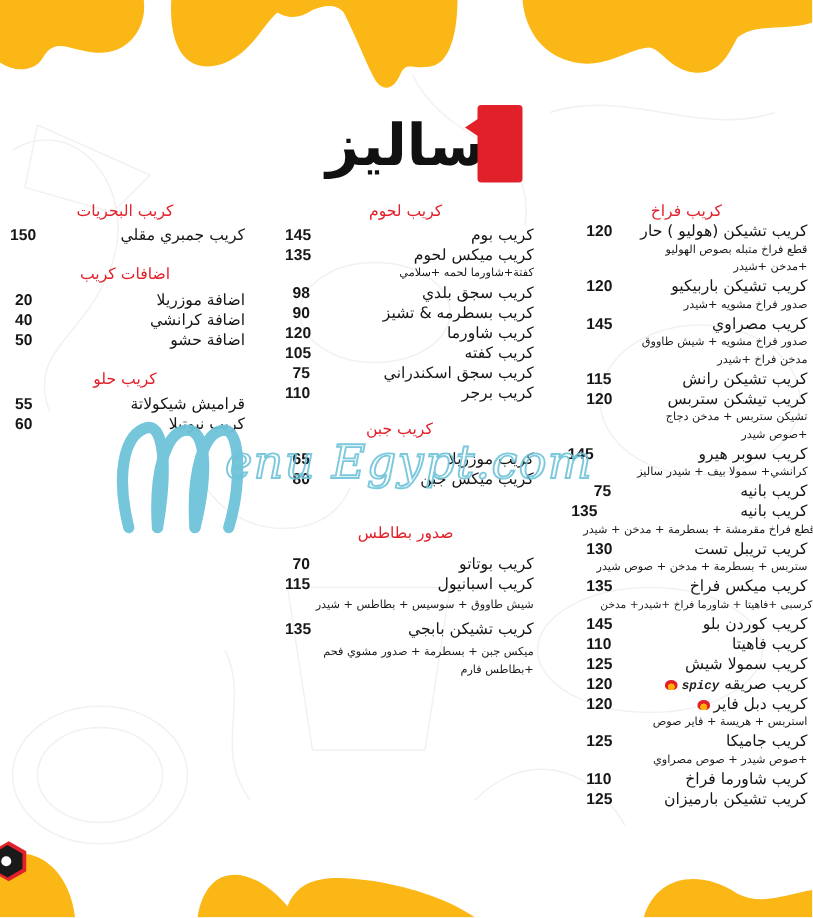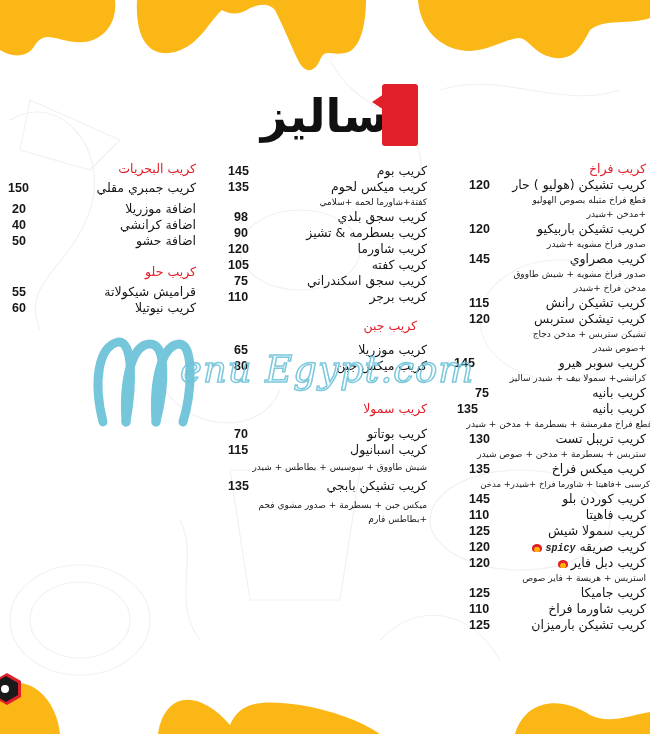--- a/index.html
+++ b/index.html
@@ -12,21 +12,21 @@
     .logo { position: absolute; left: 258px; top: 84px; width: 162px; height: 64px; z-index: 3; }
     .logo-text { position: absolute; left: 0; top: 6px; font-family: "DejaVu Sans", sans-serif; font-weight: bold; font-size: 46px; line-height: 52px; color: #111; direction: rtl; width: 130px; text-align: right; letter-spacing: -1px; }
     .logo-one { position: absolute; left: 124px; top: 0; width: 36px; height: 62px; background: #e2202a; border-radius: 3px 3px 3px 3px; }
     .logo-one::before { content: ""; position: absolute; left: -10px; top: 10px; width: 0; height: 0; border-right: 12px solid #e2202a; border-top: 8px solid transparent; border-bottom: 8px solid transparent; }
 
     .col { position: absolute; z-index: 3; direction: rtl; }
     .col-right { left: 452px; top: 160px; width: 194px; }
     .col-mid { left: 222px; top: 160px; width: 205px; }
     .col-left { left: 4px; top: 160px; width: 220px; }
 
-    .section-title { color: #e2202a; font-size: 12.5px; line-height: 17px; text-align: right; font-weight: normal; }
+    .section-title { color: #e2202a; font-size: 12.5px; line-height: 17px; text-align: center; font-weight: normal; }
     .row { position: relative; height: 16px; }
     .item-name { position: absolute; right: 0; top: 0; font-size: 12.5px; line-height: 16px; white-space: nowrap; color: #161616; }
     .item-price { position: absolute; top: 0; font-family: "Liberation Sans", sans-serif; font-weight: bold; font-size: 12.5px; line-height: 16px; direction: ltr; color: #161616; }
     .desc { font-size: 9px; line-height: 14px; text-align: right; color: #1a1a1a; white-space: nowrap; }
     .spicy { display: inline-block; font-family: Liberation Mono, monospace; font-style: italic; font-weight: bold; font-size: 10px; color: #222; margin-right: 4px; }
     .flame { display: inline-block; width: 10px; height: 8px; background: radial-gradient(circle at 50% 70%, #ffb000 0 35%, #e2202a 40% 100%); border-radius: 50% 50% 40% 40%; margin-right: 3px; vertical-align: middle; }
 
     .watermark { position: absolute; left: 88px; top: 322px; z-index: 4; pointer-events: none; }
     .wm-text { position: absolute; left: 92px; top: 26px; font-family: "DejaVu Serif", serif; font-style: italic; font-size: 37px; color: transparent; -webkit-text-stroke: 1.5px #6ec3d9; white-space: nowrap; letter-spacing: 1px; opacity: 0.9; }
 
@@ -154,32 +154,34 @@
   <div class="row">
     <span class="item-name"><span>كريب دبل فاير</span><span class="flame"></span></span>
     <span class="item-price" style="left:17px">120</span>
   </div>
   <div class="desc">استربس + هريسة  + فاير صوص</div>
 
   <div class="row">
       <span class="item-name">كريب جاميكا</span>
       <span class="item-price" style="left:17px">125</span>
     </div>
+  <div class="desc">+صوص شيدر + صوص مصراوي</div>
 
   <div class="row">
       <span class="item-name">كريب شاورما  فراخ</span>
       <span class="item-price" style="left:17px">110</span>
     </div>
   <div class="row">
       <span class="item-name">كريب تشيكن بارميزان</span>
       <span class="item-price" style="left:17px">125</span>
     </div>
 </div>
 
 <div class="col col-mid">
+  <div class="section-title">كريب لحوم</div>
   <div class="row" style="margin-top:3px">
       <span class="item-name">كريب بوم</span>
       <span class="item-price" style="left:6px">145</span>
     </div>
   <div class="row">
       <span class="item-name">كريب ميكس لحوم</span>
       <span class="item-price" style="left:6px">135</span>
     </div>
   <div class="desc">كفتة+شاورما لحمه +سلامي</div>
   <div class="row">
@@ -210,21 +212,21 @@
   <div class="section-title" style="margin-top:12px; padding-right:10px">كريب جبن</div>
   <div class="row" style="margin-top:8px">
       <span class="item-name">كريب موزريلا</span>
       <span class="item-price" style="left:12px">65</span>
     </div>
   <div class="row">
       <span class="item-name">كريب ميكس جبن</span>
       <span class="item-price" style="left:12px">80</span>
     </div>
 
-  <div class="section-title" style="margin-top:26px">كريب سمولا</div>
+  <div class="section-title" style="margin-top:26px">صدور بطاطس</div>
   <div class="row" style="margin-top:9px">
       <span class="item-name">كريب بوتاتو</span>
       <span class="item-price" style="left:12px">70</span>
     </div>
   <div class="row">
       <span class="item-name">كريب اسبانيول</span>
       <span class="item-price" style="left:6px">115</span>
     </div>
   <div class="desc" style="margin-top:2px">شيش طاووق + سوسيس + بطاطس + شيدر</div>
   <div class="row" style="margin-top:4px">
@@ -235,20 +237,21 @@
   <div class="desc">+بطاطس فارم</div>
 </div>
 
 <div class="col col-left">
   <div class="section-title" style="padding-right:28px">كريب البحريات</div>
   <div class="row" style="margin-top:3px">
       <span class="item-name" style="right:28px">كريب جمبري مقلي</span>
       <span class="item-price" style="left:4px">150</span>
     </div>
 
+  <div class="section-title" style="margin-top:14px; padding-right:28px">اضافات كريب</div>
   <div class="row" style="margin-top:5px">
       <span class="item-name" style="right:28px">اضافة موزريلا</span>
       <span class="item-price" style="left:8px">20</span>
     </div>
   <div class="row">
       <span class="item-name" style="right:28px">اضافة كرانشي</span>
       <span class="item-price" style="left:8px">40</span>
     </div>
   <div class="row">
       <span class="item-name" style="right:28px">اضافة حشو</span>

